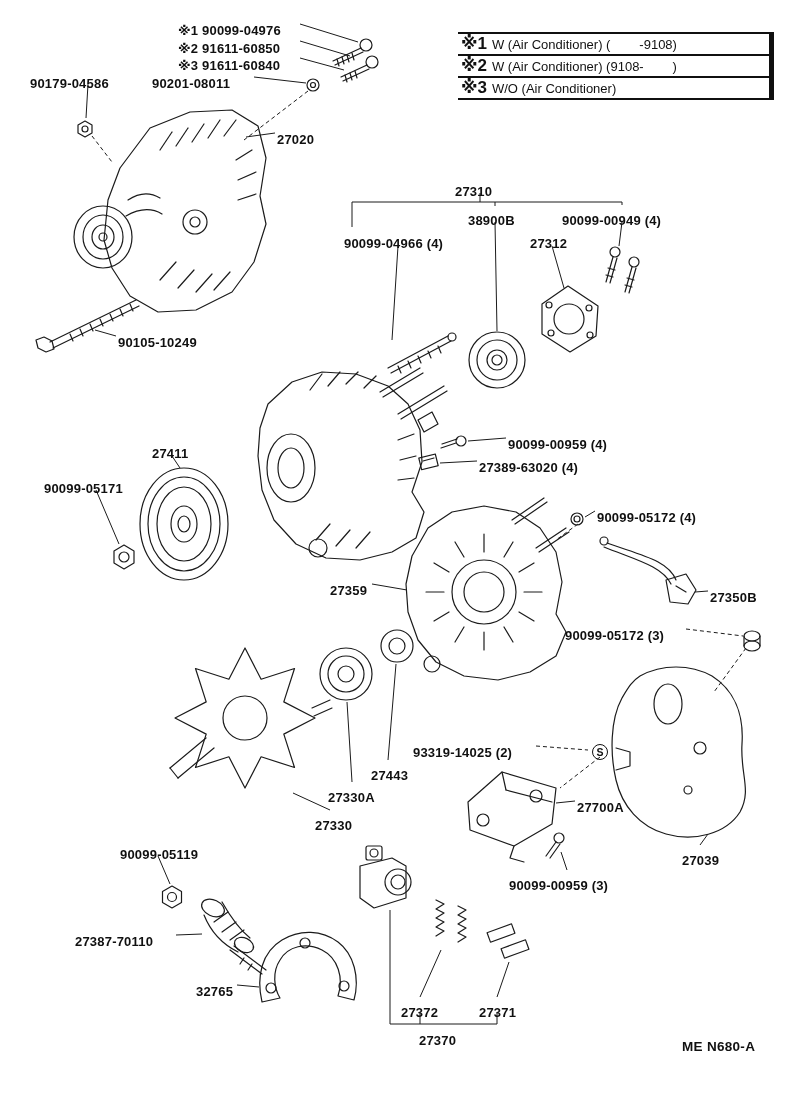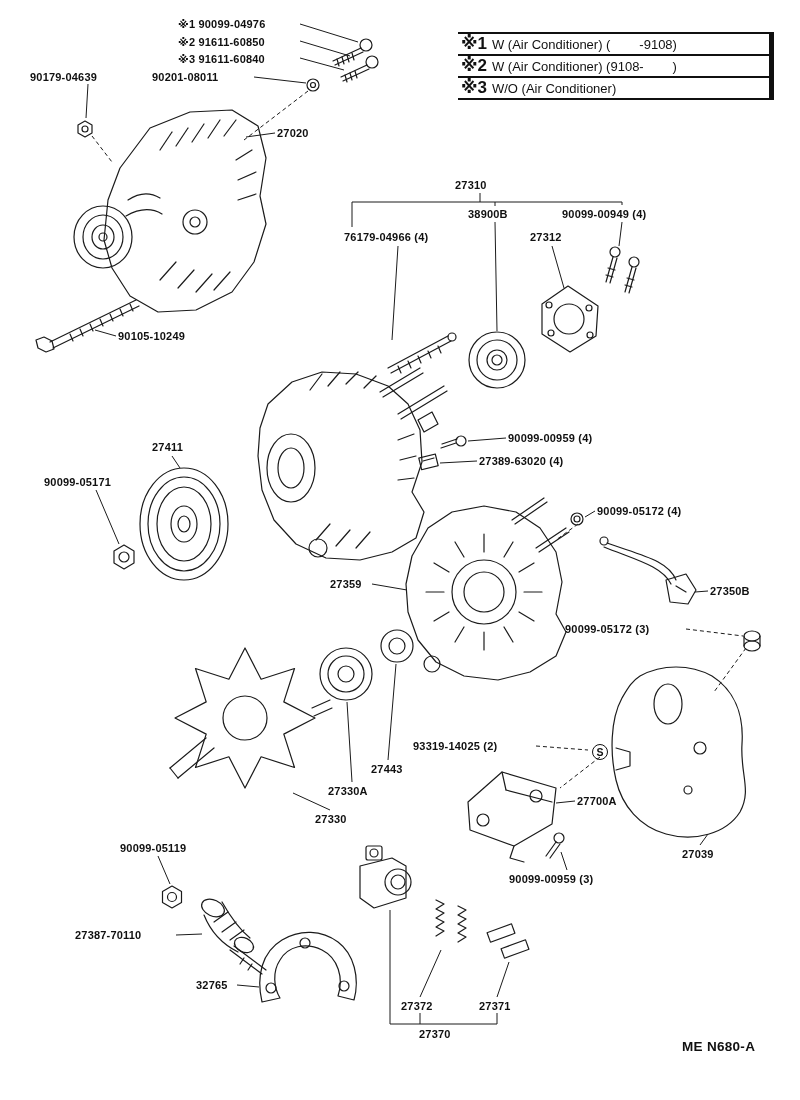--- a/index.html
+++ b/index.html
@@ -1,22 +1,22 @@
 <!DOCTYPE html>
 <html><head>
 <meta charset="utf-8">
 <style>
   * { margin:0; padding:0; box-sizing:border-box; }
   html,body { width:800px; height:1100px; }
   body { background:#fff; font-family:"Liberation Sans","DejaVu Sans",sans-serif; color:#111; }
   .stage { position:relative; width:800px; height:1100px; background:#fff; overflow:hidden; }
   svg.art-layer { position:absolute; left:0; top:0; }
   .callout {
-    position:absolute; font-size:11px; font-weight:bold; letter-spacing:.2px;
-    white-space:pre; color:#101010; line-height:15px;
+    position:absolute; font-size:13px; font-weight:bold; letter-spacing:.2px;
+    white-space:pre; color:#101010; line-height:15px;margin-top:6px;
   }
   .legend {
     position:absolute; left:458px; top:32px; width:316px;
     border-top:2px solid #101010; border-right:5px solid #101010;
   }
   .legend-row { display:flex; align-items:center; height:22px; border-bottom:2px solid #101010; padding-left:3px; }
   .legend-row .sym { font-size:17px; font-weight:bold; margin-right:5px; line-height:20px; }
   .legend-row .txt { font-size:13px; font-weight:normal; white-space:pre; }
   .s-marker {
     position:absolute; width:16px; height:16px; border:1.4px solid #101010; border-radius:50%;
@@ -376,26 +376,26 @@
     </div>
     <div class="legend-row">
       <span class="sym">※3</span>
       <span class="txt">W/O (Air Conditioner)</span>
     </div>
   </div>
 
   <div class="callout" style="left:178px;top:17px">※1 90099-04976</div>
   <div class="callout" style="left:178px;top:35px">※2 91611-60850</div>
   <div class="callout" style="left:178px;top:52px">※3 91611-60840</div>
-  <div class="callout" style="left:30px;top:70px">90179-04639</div>
+  <div class="callout" style="left:30px;top:70px">90179-04586</div>
   <div class="callout" style="left:152px;top:70px">90201-08011</div>
   <div class="callout" style="left:277px;top:126px">27020</div>
   <div class="callout" style="left:455px;top:178px">27310</div>
   <div class="callout" style="left:468px;top:207px">38900B</div>
-  <div class="callout" style="left:344px;top:230px">76179-04966 (4)</div>
+  <div class="callout" style="left:344px;top:230px">90099-04966 (4)</div>
   <div class="callout" style="left:562px;top:207px">90099-00949 (4)</div>
   <div class="callout" style="left:530px;top:230px">27312</div>
   <div class="callout" style="left:118px;top:329px">90105-10249</div>
   <div class="callout" style="left:152px;top:440px">27411</div>
   <div class="callout" style="left:44px;top:475px">90099-05171</div>
   <div class="callout" style="left:508px;top:431px">90099-00959 (4)</div>
   <div class="callout" style="left:479px;top:454px">27389-63020 (4)</div>
   <div class="callout" style="left:597px;top:504px">90099-05172 (4)</div>
   <div class="callout" style="left:330px;top:577px">27359</div>
   <div class="callout" style="left:710px;top:584px">27350B</div>

